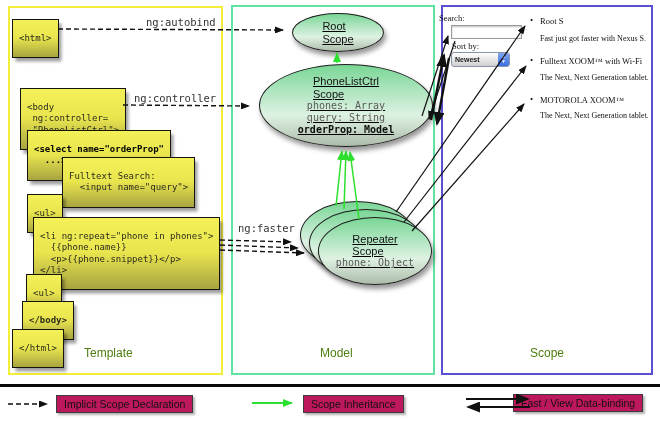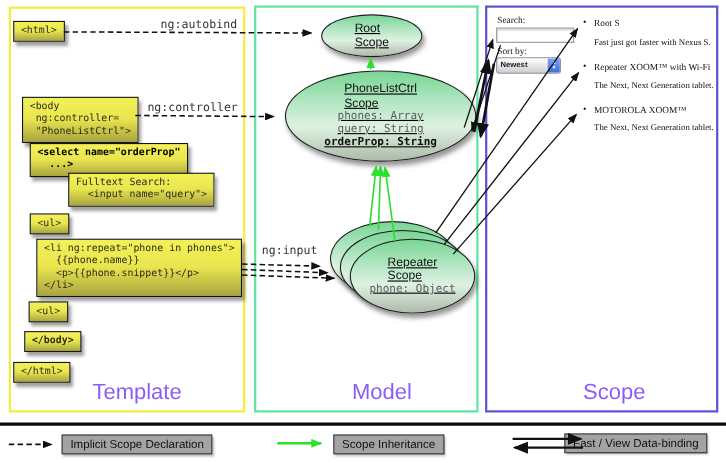--- a/index.html
+++ b/index.html
@@ -3,25 +3,25 @@
 <meta charset="utf-8">
 <style>
   html,body{margin:0;padding:0;background:#fff;}
   #stage{position:relative;width:660px;height:421px;background:#ffffff;overflow:hidden;
          font-family:"Liberation Sans",sans-serif;}
   
   .panel{position:absolute;border:2px solid;background:#fff;z-index:1;}
   #panel-template{left:8px;top:6px;width:211px;height:365px;border-color:#f2ee3a;}
   #panel-model{left:231px;top:5px;width:200px;height:366px;border-color:#5fe3a1;}
   #panel-view{left:441px;top:5px;width:208px;height:366px;border-color:#5a50d2;}
-  .panel-label{position:absolute;z-index:3;font-size:20px;color:#8b5cf6;}
+  .panel-label{position:absolute;z-index:3;font-size:12px;color:#4d7c0f;}
   
   .codebox{position:absolute;z-index:2;margin:0;font:9px/1.25 "DejaVu Sans Mono",monospace;
     color:#2b2b1c;background:linear-gradient(180deg,#f3f058 0%,#e9e54e 48%,#a8a440 100%);
-    border:1px solid #15150d;padding:3px 6px;white-space:pre;
+    border:1px solid #15150d;padding:13px 6px;white-space:pre;
     box-shadow:2.5px 3.5px 3px rgba(0,0,0,0.38);}
   .codebox.bold{font-weight:bold;color:#000;}
   
   .arrow-label{position:absolute;z-index:3;font:10.5px "DejaVu Sans Mono",monospace;color:#333;}
   
   .ellipse{position:absolute;z-index:3;border:1.6px solid #1d1d1d;border-radius:50%;
     background:linear-gradient(180deg,#79d695 0%,#abe4bd 30%,#def2e2 62%,#adbbaa 100%);
     box-shadow:2px 4px 5px rgba(0,0,0,0.42);
     display:flex;flex-direction:column;align-items:center;justify-content:center;text-align:left;text-decoration:underline;}
   .scope-title{font:11px/1.12 "Liberation Sans",sans-serif;color:#111;white-space:pre-line;}
@@ -35,21 +35,21 @@
     border:1px solid #8a93a8;border-radius:3px;background:linear-gradient(#ffffff,#cfcfcf);
     display:flex;align-items:center;overflow:hidden;}
   #sort-select .val{flex:1;font:bold 7px "Liberation Sans",sans-serif;color:#222;padding-left:3px;}
   #sort-select .stepper{width:11px;height:100%;background:linear-gradient(#7fa6f2,#3b6fe0);
     color:#fff;font-size:4.5px;line-height:1.1;display:flex;flex-direction:column;
     align-items:center;justify-content:center;}
   .v-item-title{position:absolute;z-index:3;font:8.5px "Liberation Serif",serif;color:#111;}
   .v-item-title::before{content:"•";position:absolute;left:-10px;top:-1px;font-size:9px;}
   .v-item-desc{position:absolute;z-index:3;font:8px "Liberation Serif",serif;color:#111;}
   
-  .legend-box{position:absolute;z-index:3;border:1.5px solid #3c3c3c;background:#a3a3a3;
+  .legend-box{position:absolute;z-index:3;border:1.5px solid #3c3c3c;background:#be185d;
     font:10.5px "Liberation Sans",sans-serif;color:#111;padding:2px 7px;white-space:nowrap;
     box-shadow:1.5px 2px 2px rgba(0,0,0,0.3);text-align:right;}
   
   #arrows{position:absolute;left:0;top:0;z-index:4;pointer-events:none;}
 </style>
 </head>
 <body>
 
 <div id="stage">
 
@@ -73,57 +73,57 @@
   <pre class="codebox" style="left:33px;top:217px;">&lt;li ng:repeat="phone in phones"&gt;
   {{phone.name}}
   &lt;p&gt;{{phone.snippet}}&lt;/p&gt;
 &lt;/li&gt;</pre>
   <pre class="codebox" style="left:26px;top:274px;">&lt;ul&gt;</pre>
   <pre class="codebox" style="left:22px;top:301px;font-weight:bold;">&lt;/body&gt;</pre>
   <pre class="codebox" style="left:12px;top:329px;">&lt;/html&gt;</pre>
 
   <div class="arrow-label" style="left:146px;top:16px;">ng:autobind</div>
   <div class="arrow-label" style="left:134px;top:92px;">ng:controller</div>
-  <div class="arrow-label" style="left:238px;top:222px;">ng:input</div>
+  <div class="arrow-label" style="left:238px;top:222px;">ng:faster</div>
 
   <div class="ellipse" style="left:292px;top:13px;width:90px;height:37px;">
     <div class="scope-title">Root
 Scope</div>
   </div>
 
   <div class="ellipse" style="left:259px;top:64px;width:172px;height:81px;">
     <div class="scope-title">PhoneListCtrl
 Scope</div>
     <div class="scope-prop">phones: Array</div>
     <div class="scope-prop">query: String</div>
-    <div class="scope-prop bold">orderProp: String</div>
+    <div class="scope-prop bold">orderProp: Model</div>
   </div>
 
   <div class="ellipse" style="left:300px;top:201px;width:112px;height:66px;"></div>
   <div class="ellipse" style="left:309px;top:209px;width:112px;height:66px;"></div>
   <div class="ellipse" style="left:318px;top:217px;width:112px;height:66px;">
     <div class="scope-title">Repeater
 Scope</div>
     <div class="scope-prop">phone: Object</div>
   </div>
 
-  <div class="v-text" style="left:452px;top:13px;">Search:</div>
+  <div class="v-text" style="left:439px;top:13px;">Search:</div>
   <div id="search-input"></div>
   <div class="v-text" style="left:452px;top:41px;">Sort by:</div>
   <div id="sort-select">
     <span class="val">Newest</span>
     <span class="stepper">
         <span>▲</span>
         <span>▼</span>
       </span>
   </div>
 
   <div class="v-item-title" style="left:540px;top:16px;">Root S</div>
   <div class="v-item-desc" style="left:540px;top:34px;">Fast just got faster with Nexus S.</div>
-  <div class="v-item-title" style="left:540px;top:56px;">Repeater XOOM™ with Wi-Fi</div>
+  <div class="v-item-title" style="left:540px;top:56px;">Fulltext XOOM™ with Wi-Fi</div>
   <div class="v-item-desc" style="left:540px;top:73px;">The Next, Next Generation tablet.</div>
   <div class="v-item-title" style="left:540px;top:95px;">MOTOROLA XOOM™</div>
   <div class="v-item-desc" style="left:540px;top:111px;">The Next, Next Generation tablet.</div>
 
   <div class="legend-box" style="left:56px;top:395px;">Implicit Scope Declaration</div>
   <div class="legend-box" style="left:303px;top:395px;">Scope Inheritance</div>
   <div class="legend-box" style="left:513px;top:394px;">Fast / View Data-binding</div>
 
   <svg id="arrows" width="660" height="421">
     <defs>

